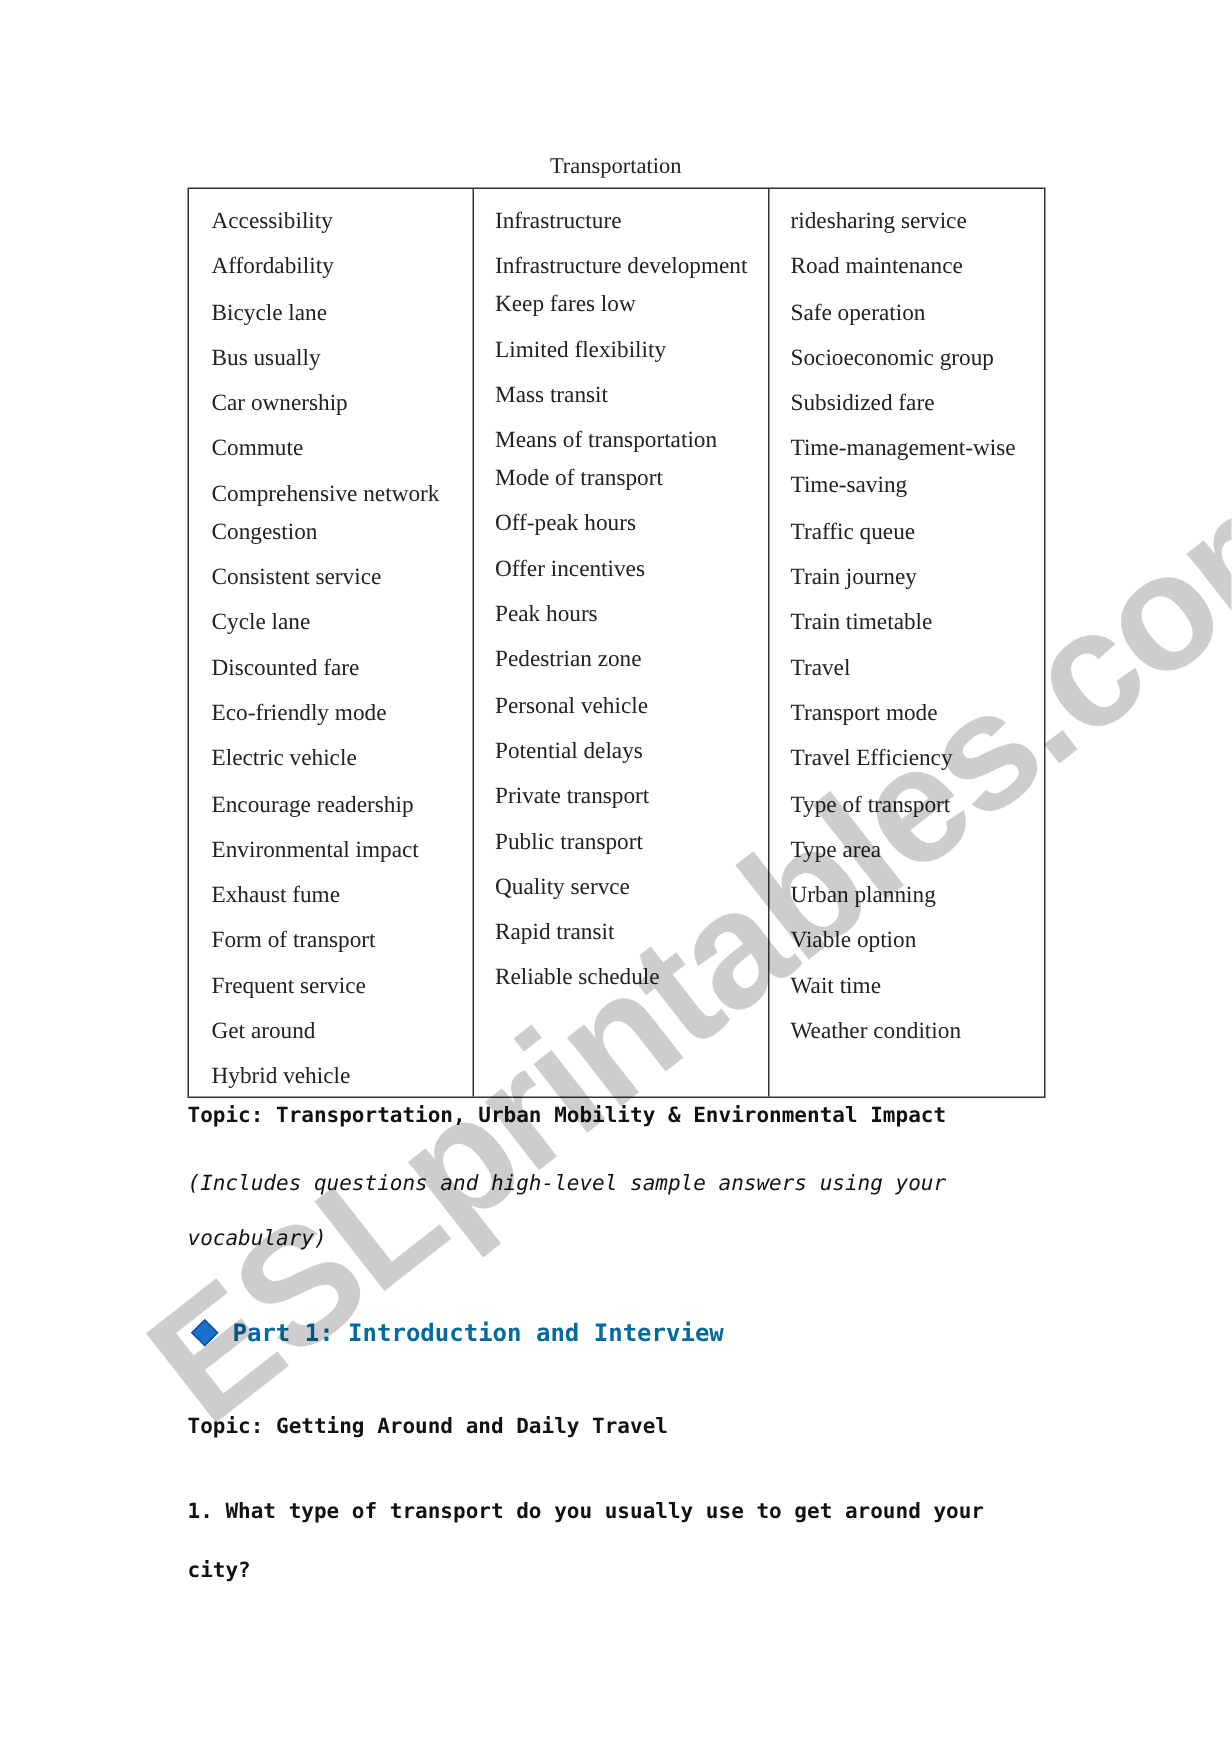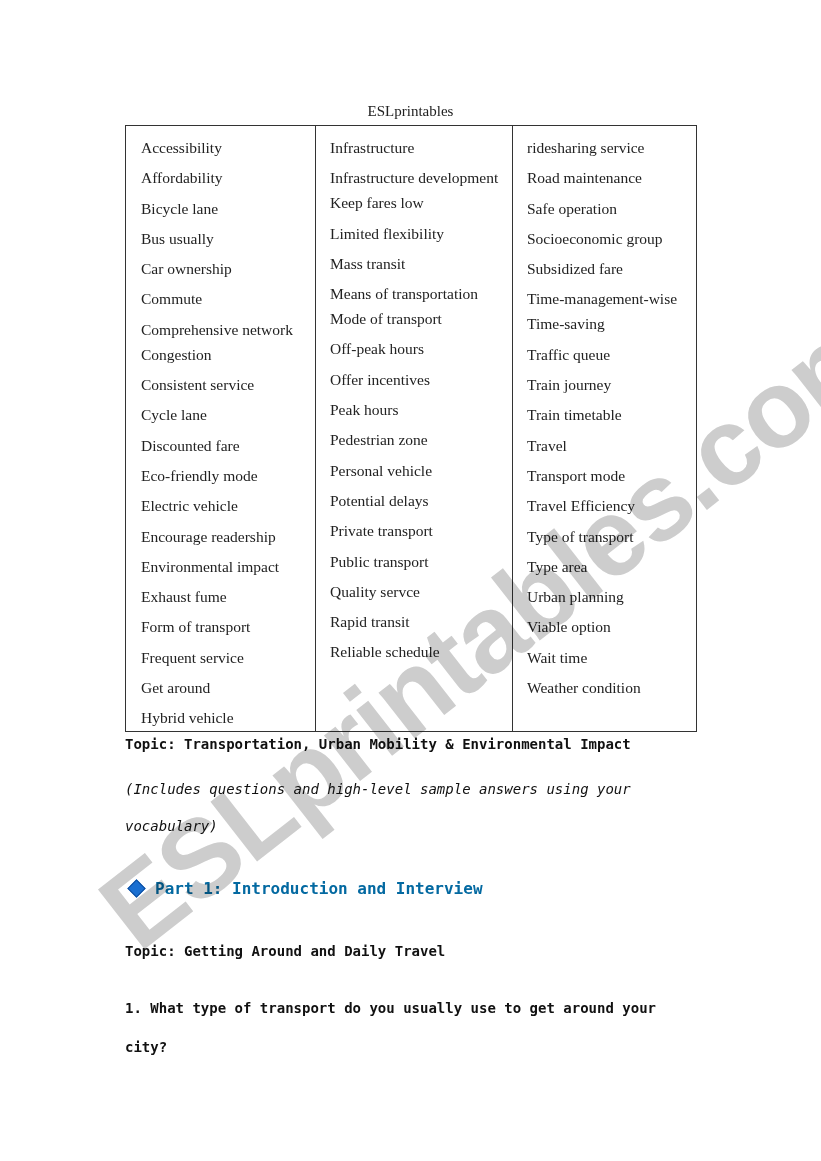--- a/index.html
+++ b/index.html
@@ -54,21 +54,21 @@
       font-weight: bold; font-size: 110px; color: #c4c4c4;
       opacity: 0.85; transform: rotate(-38deg);
       transform-origin: left center; white-space: nowrap;
       pointer-events: none; letter-spacing: -2px;
       mix-blend-mode: multiply;
     }
   </style>
 </head>
 <body>
 
-<div class="page-title">ESLprintables</div>
+<div class="page-title">Transportation</div>
 
 <div class="vocab-table">
   <div class="col col-1">
       <div class="term">Accessibility</div>
       <div class="term">Affordability</div>
       <div class="term">Bicycle lane</div>
       <div class="term">Bus usually</div>
       <div class="term">Car ownership</div>
       <div class="term">Commute</div>
       <div class="term">Comprehensive network Congestion</div>

